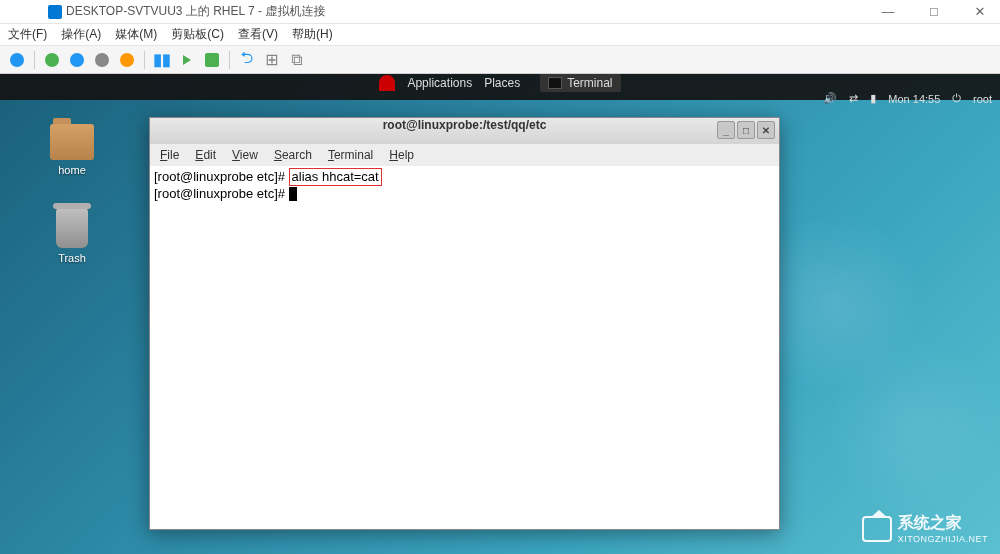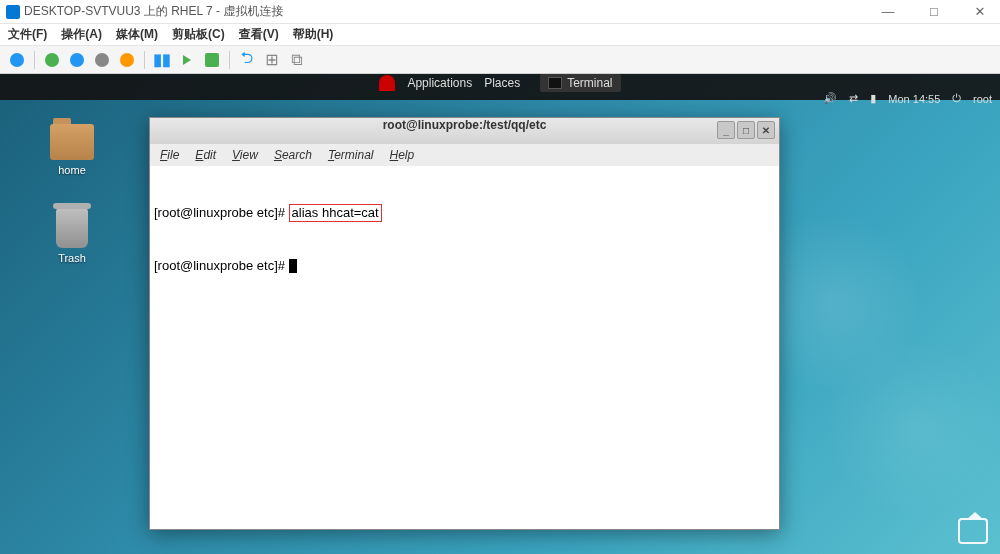--- a/index.html
+++ b/index.html
@@ -1,24 +1,24 @@
 <!DOCTYPE html>
 <html><head>
 <meta charset="utf-8">
 <style>
 * { margin: 0; padding: 0; box-sizing: border-box; font-family: "Segoe UI", "Microsoft YaHei", sans-serif; }
 body { width: 1000px; height: 554px; background: #fff; overflow: hidden; position: relative; }
 
 .vm-titlebar { height: 24px; background: #fff; display: flex; align-items: center; padding: 0 6px; font-size: 12px; color: #555; border-bottom: 1px solid #e5e5e5; }
-.vm-titlebar .title { display: flex; align-items: center; gap: 4px; }
+.vm-titlebar .title { display: flex; align-items: center; gap: 4px; margin-left: 42px; }
 .vm-titlebar .icon-vm { width: 14px; height: 14px; background: #0078d4; border-radius: 2px; }
 .vm-titlebar .win-controls { margin-left: auto; display: flex; gap: 18px; color: #666; font-size: 13px; }
 .vm-titlebar .win-controls span { width: 28px; text-align: center; cursor: pointer; }
 
-.vm-menubar { height: 22px; background: #fff; display: flex; align-items: center; padding: 0 8px; gap: 14px; font-size: 12px; color: #333; border-bottom: 1px solid #e5e5e5; font-weight: bold; }
+.vm-menubar { height: 22px; background: #fff; display: flex; align-items: center; padding: 0 8px; gap: 14px; font-size: 12px; color: #333; border-bottom: 1px solid #e5e5e5; }
 .vm-menubar span { cursor: pointer; }
 
 .vm-toolbar { height: 28px; background: #f5f5f5; border-bottom: 1px solid #d0d0d0; display: flex; align-items: center; padding: 0 6px; gap: 3px; }
 .vm-toolbar .tb-btn { width: 22px; height: 22px; display: flex; align-items: center; justify-content: center; border-radius: 3px; }
 .vm-toolbar .sep { width: 1px; height: 18px; background: #ccc; margin: 0 3px; }
 .circle { width: 14px; height: 14px; border-radius: 50%; }
 .c-green { background: #4caf50; } .c-blue { background: #2196f3; } .c-orange { background: #ff9800; } .c-gray { background: #888; }
 .sq { width: 14px; height: 14px; background: #4caf50; border-radius: 2px; }
 .tri { width: 0; height: 0; border-left: 8px solid #4caf50; border-top: 5px solid transparent; border-bottom: 5px solid transparent; }
 
@@ -38,24 +38,24 @@
 .folder-icon::before { content: ""; position: absolute; top: -6px; left: 3px; width: 18px; height: 6px; background: #c4915a; border-radius: 2px 2px 0 0; }
 .trash-icon { width: 32px; height: 40px; background: linear-gradient(#c0c0c0, #909090); border-radius: 4px 4px 6px 6px; position: relative; }
 .trash-icon::before { content: ""; position: absolute; top: -5px; left: -3px; right: -3px; height: 6px; background: #b0b0b0; border-radius: 3px; }
 .disc-icon { width: 40px; height: 40px; border-radius: 50%; background: radial-gradient(circle, #fff 0 15%, #888 15% 18%, #eee 18% 100%); box-shadow: 0 2px 4px rgba(0,0,0,0.3); }
 
 .term-window { position: absolute; left: 149px; top: 43px; width: 631px; height: 413px; background: #eaeaea; border: 1px solid #888; box-shadow: 0 4px 20px rgba(0,0,0,0.4); display: flex; flex-direction: column; }
 .term-titlebar { height: 26px; background: linear-gradient(#e8e8e8, #d4d4d4); display: flex; justify-content: center; position: relative; font-size: 12px; font-weight: bold; color: #333; }
 .term-wc { position: absolute; right: 4px; top: 3px; display: flex; gap: 2px; }
 .term-wc span { width: 18px; height: 18px; background: #c8c8c8; border: 1px solid #999; border-radius: 2px; display: flex; align-items: center; justify-content: center; font-size: 10px; color: #444; cursor: pointer; }
 .term-menubar { height: 22px; background: #ededed; display: flex; align-items: center; gap: 16px; padding: 0 10px; font-size: 12px; color: #333; }
-.term-menubar span { cursor: pointer; font-style: italic; }
+.term-menubar span { cursor: pointer; }
 .term-menubar .ul { text-decoration: underline; }
 .term-body { flex: 1; background: #fff; font-family: "DejaVu Sans Mono", monospace; font-size: 13px; color: #000; padding: 2px 4px; line-height: 1.25; position: relative; }
-.term-line { white-space: pre; margin-top: 36px; }
+.term-line { white-space: pre; }
 .red-box { border: 1.5px solid #e03030; padding: 0 2px; display: inline-block; }
 .cursor-block { display: inline-block; width: 8px; height: 14px; background: #000; vertical-align: text-bottom; }
 
 .watermark { position: absolute; right: 12px; bottom: 10px; display: flex; align-items: center; gap: 6px; color: #fff; font-size: 14px; opacity: 0.92; pointer-events: none; }
 .watermark .logo { width: 30px; height: 26px; border: 2.5px solid #fff; border-radius: 4px; position: relative; }
 .watermark .logo::before { content: ""; position: absolute; top: -8px; left: 6px; width: 0; height: 0; border-left: 9px solid transparent; border-right: 9px solid transparent; border-bottom: 8px solid #fff; }
 .watermark .cn { font-weight: bold; font-size: 16px; }
 .watermark .en { font-size: 9px; display: block; letter-spacing: 0.5px; }
 </style>
 </head>
@@ -172,15 +172,19 @@
       <span><span class="ul">H</span>elp</span>
     </div>
     <div class="term-body">
       <div class="term-line"><span>[root@linuxprobe etc]# </span><span class="red-box">alias hhcat=cat</span></div>
       <div class="term-line"><span>[root@linuxprobe etc]# </span><span class="cursor-block"></span></div>
     </div>
   </div>
 
   <div class="watermark">
     <div class="logo"></div>
+    <div>
+      <span class="cn">系统之家</span>
+      <span class="en">XITONGZHIJIA.NET</span>
+    </div>
   </div>
 
 </div>
 
 </body></html>

